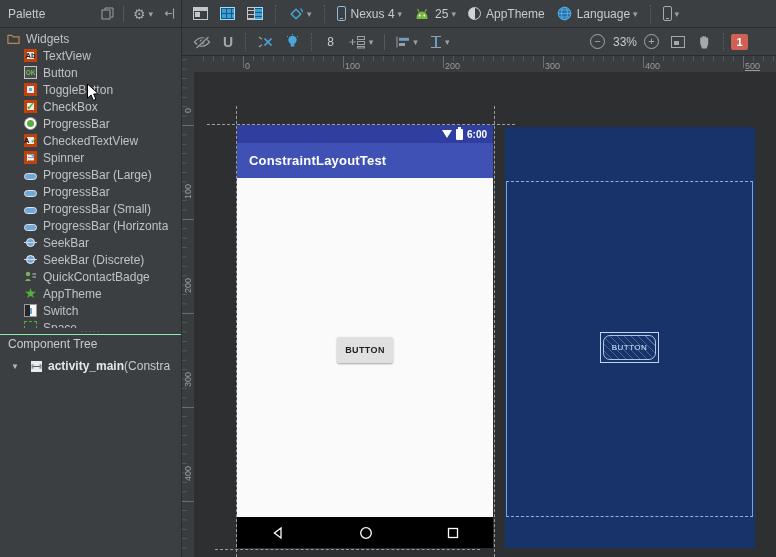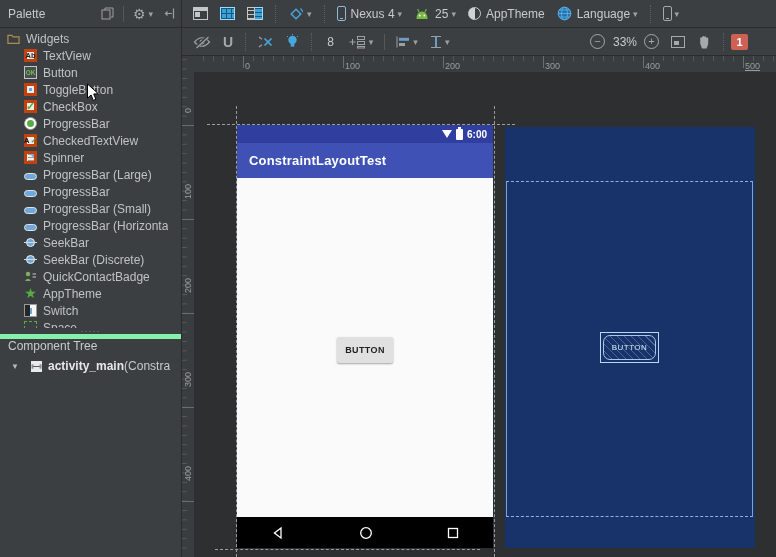--- a/index.html
+++ b/index.html
@@ -83,21 +83,21 @@
   .pi-seek::before { content:""; position:absolute; left:0; right:0; top:6px; height:1px; background:#d9d9d9; }
   .pi-seek::after { content:""; width:7px; height:7px; border-radius:50%; background:#6fa8dc; border:1px solid #f0f0f0; }
   .pi-star { color:#57ad3f; font-size:14px; line-height:13px; border:none !important; background:none !important; }
   .pi-switch { border:1px solid #9a9a9a; background:linear-gradient(90deg,#262626 0 50%, #f7f7f7 50%); }
   .pi-switch::after { content:""; width:2px; height:6px; background:#6fa8dc; }
   .pi-space { border:1px dashed #57ad3f; }
 
   #splitter { height:6px; display:flex; align-items:center; justify-content:center;
               color:#7e8183; font-size:9px; line-height:0; letter-spacing:1px; }
   #ct-header { height:19px; display:flex; align-items:center; padding-left:8px;
-               font-size:12px; color:#c8cbcd; border-top:5px solid #86efac; }
+               font-size:12px; color:#c8cbcd; border-top:1px solid #86efac; }
   .t-row { display:flex; align-items:center; height:20px; font-size:12px; white-space:nowrap; overflow:hidden; }
   .t-row b { color:#e6e8ea; }
   .t-dim { color:#c9ccce; }
   .t-gray { color:#8f9294; }
   .disc { color:#b6b9bb; font-size:8px; width:14px; text-align:center; flex:none; }
 
   
   #canvas { position:absolute; left:182px; top:56px; width:594px; height:501px; background:#2d2f31; }
   #h-ruler { position:absolute; left:0; top:0; width:594px; height:16px; background:#3a3d3f;
              background-image:linear-gradient(90deg,#6a6d70 0 1px,transparent 1px),

